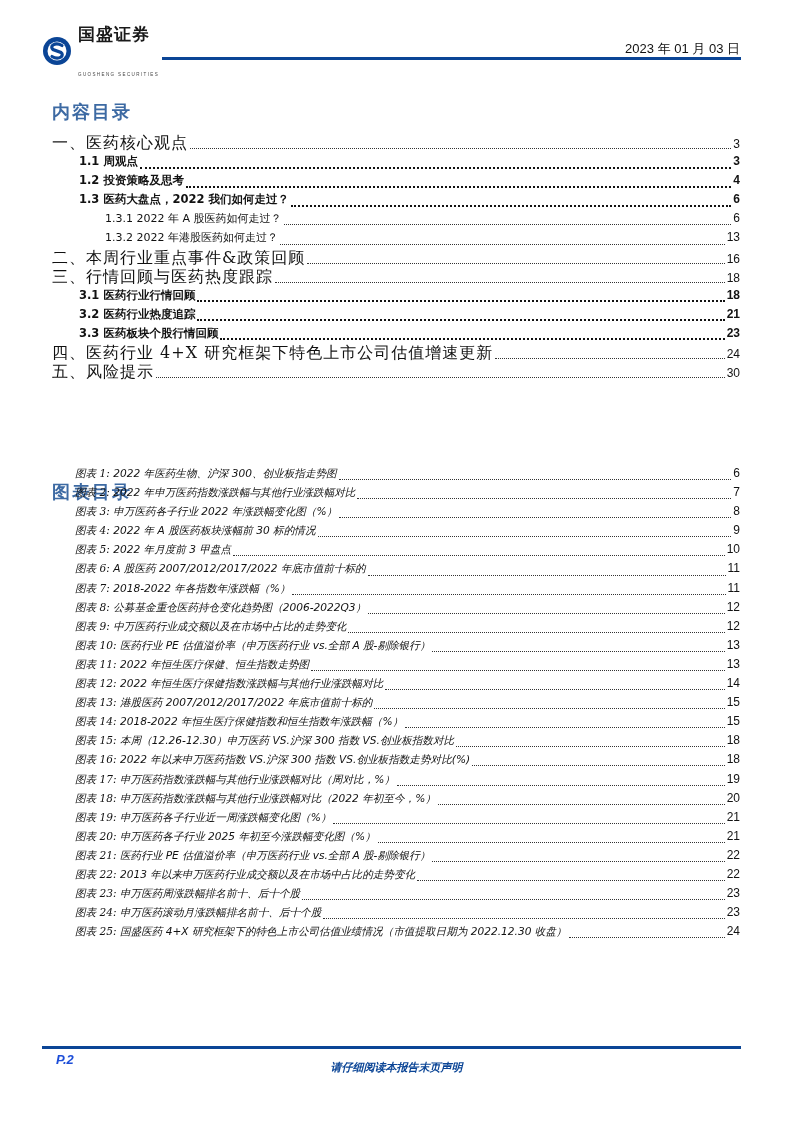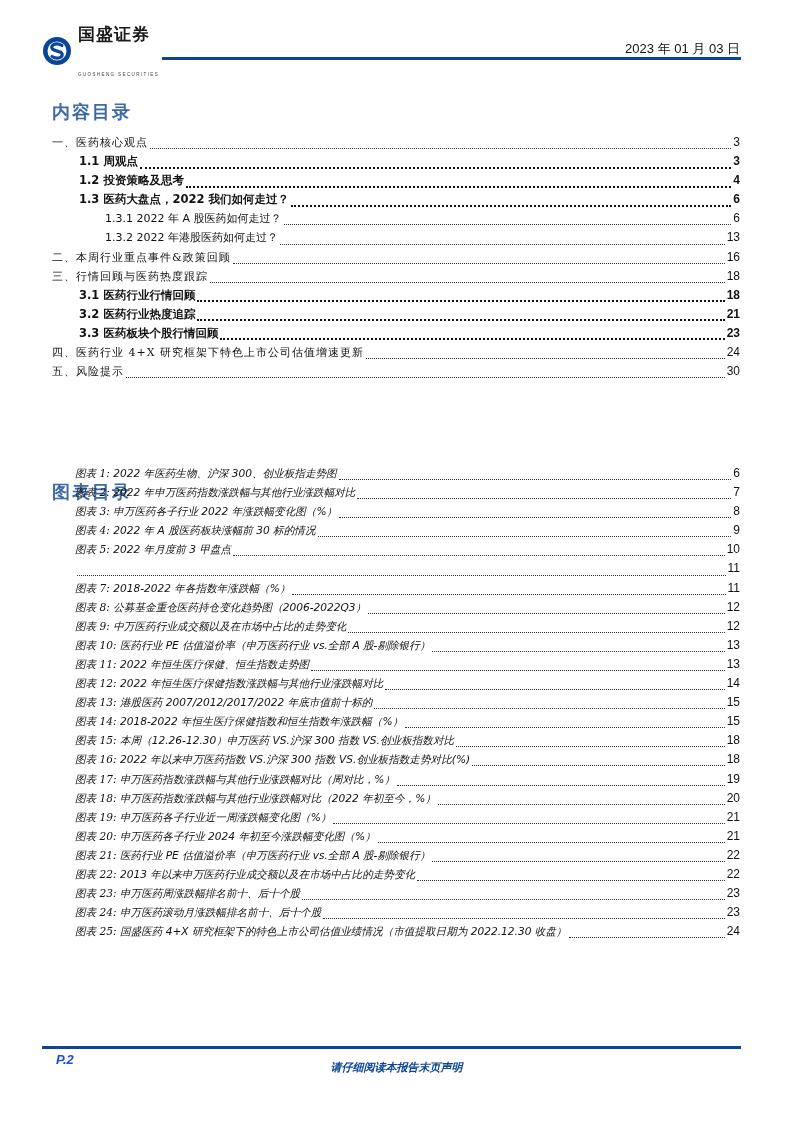--- a/index.html
+++ b/index.html
@@ -25,21 +25,21 @@
     .toc-row {
       display: flex; align-items: baseline; height: 19.1px; line-height: 19.1px;
       font-size: 11px; white-space: nowrap;
     }
     .toc-row .label { flex: 0 0 auto; }
     .toc-row .dots {
       flex: 1 1 auto; overflow: hidden; margin: 0 2px; color: #222;
       border-bottom: 1.5px dotted #333; height: 12px; align-self: center;
     }
     .toc-row .page { flex: 0 0 auto; font-family: "Liberation Sans", sans-serif; font-size: 12px; text-align: right; }
-    .lvl1 .label { font-family: "DejaVu Serif", serif; font-size: 11px; letter-spacing: 1px; }
+    .lvl1 .label { font-family: "DejaVu Serif", serif; font-size: 16px; letter-spacing: 1px; }
     .lvl2 .label { padding-left: 27px; font-family: "DejaVu Sans", sans-serif; font-weight: bold; font-size: 11.5px; }
     .lvl2 .page { font-weight: bold; }
     .lvl2 .dots { border-bottom: 2px dotted #111; }
     .lvl3 .label { padding-left: 53px; font-family: "DejaVu Sans", sans-serif; font-size: 11px; }
 
     .fig-row {
       display: flex; align-items: baseline; height: 19.1px; line-height: 19.1px;
       font-size: 11px; white-space: nowrap; margin-left: 23px;
     }
     .fig-row .label { flex: 0 0 auto; font-family: "DejaVu Sans", sans-serif; font-style: italic; font-size: 10.6px; }
@@ -161,20 +161,21 @@
       <span class="label"><span class="prefix">图表 4:</span> <span>2022 年 A 股医药板块涨幅前 30 标的情况</span></span>
       <span class="dots"></span>
       <span class="page">9</span>
     </div>
     <div class="fig-row">
       <span class="label"><span class="prefix">图表 5:</span> <span>2022 年月度前 3 甲盘点</span></span>
       <span class="dots"></span>
       <span class="page">10</span>
     </div>
     <div class="fig-row">
+      <span class="label"><span class="prefix">图表 6:</span> <span>A 股医药 2007/2012/2017/2022 年底市值前十标的</span></span>
       <span class="dots"></span>
       <span class="page">11</span>
     </div>
     <div class="fig-row">
       <span class="label"><span class="prefix">图表 7:</span> <span>2018-2022 年各指数年涨跌幅（%）</span></span>
       <span class="dots"></span>
       <span class="page">11</span>
     </div>
     <div class="fig-row">
       <span class="label"><span class="prefix">图表 8:</span> <span>公募基金重仓医药持仓变化趋势图（2006-2022Q3）</span></span>
@@ -230,21 +231,21 @@
       <span class="label"><span class="prefix">图表 18:</span> <span>申万医药指数涨跌幅与其他行业涨跌幅对比（2022 年初至今，%）</span></span>
       <span class="dots"></span>
       <span class="page">20</span>
     </div>
     <div class="fig-row">
       <span class="label"><span class="prefix">图表 19:</span> <span>申万医药各子行业近一周涨跌幅变化图（%）</span></span>
       <span class="dots"></span>
       <span class="page">21</span>
     </div>
     <div class="fig-row">
-      <span class="label"><span class="prefix">图表 20:</span> <span>申万医药各子行业 2024 年初至今涨跌幅变化图（%）</span></span>
+      <span class="label"><span class="prefix">图表 20:</span> <span>申万医药各子行业 2025 年初至今涨跌幅变化图（%）</span></span>
       <span class="dots"></span>
       <span class="page">21</span>
     </div>
     <div class="fig-row">
       <span class="label"><span class="prefix">图表 21:</span> <span>医药行业 PE 估值溢价率（申万医药行业 vs.全部 A 股-剔除银行）</span></span>
       <span class="dots"></span>
       <span class="page">22</span>
     </div>
     <div class="fig-row">
       <span class="label"><span class="prefix">图表 22:</span> <span>2013 年以来申万医药行业成交额以及在市场中占比的走势变化</span></span>

